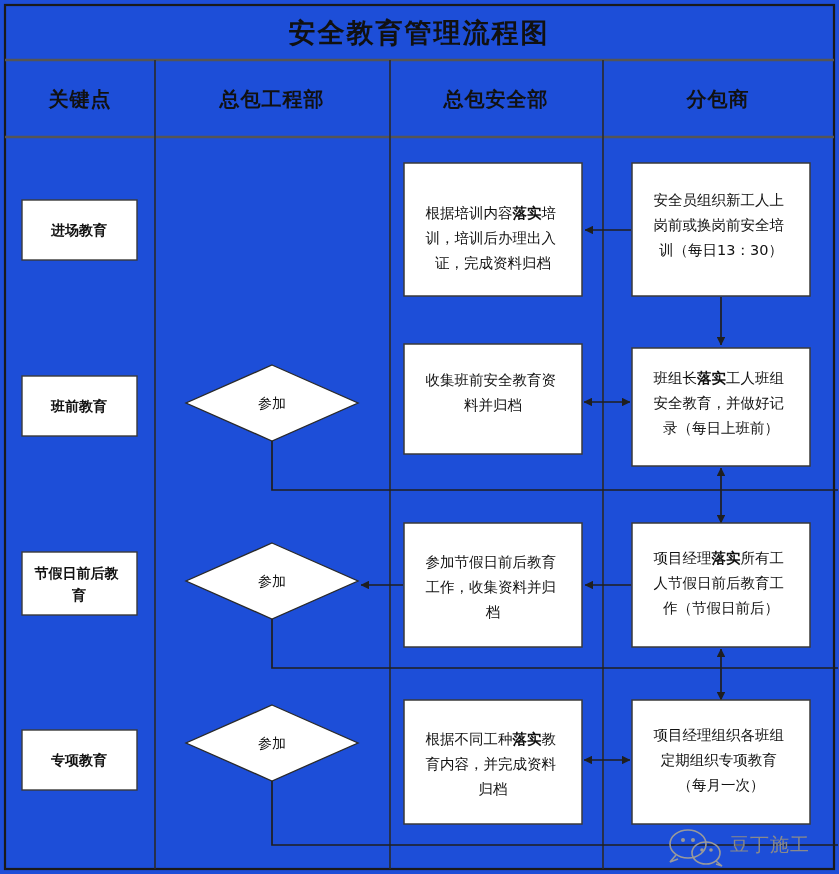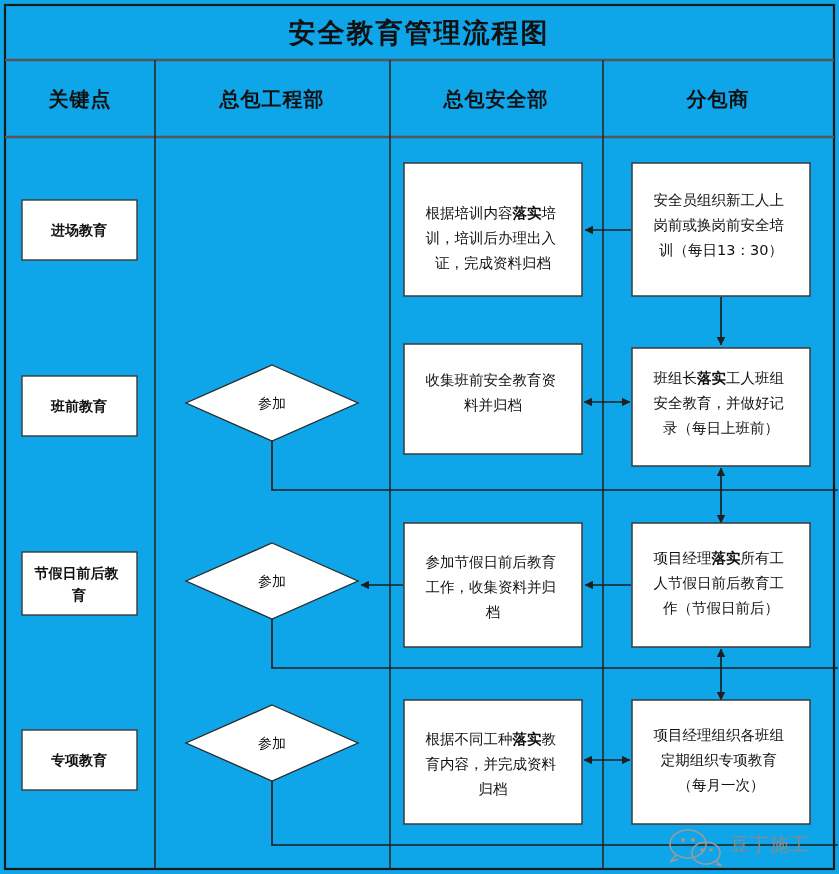--- a/index.html
+++ b/index.html
@@ -4,21 +4,21 @@
 <style>
   html,body{margin:0;padding:0;background:#ffffff;}
   body{
     font-family:"DejaVu Sans","Liberation Sans",sans-serif;
     -webkit-font-smoothing:antialiased;
   }
   #page{
     position:relative;
     width:839px;
     height:874px;
-    background:#0ea5e9;
+    background:#1d4ed8;
     overflow:hidden;
   }
   svg#chart{
     position:absolute;
     left:0;top:0;
     width:839px;height:874px;
     display:block;
   }
   .frame{fill:none;stroke:#1a1a1a;stroke-width:2.2;}
   .col-sep{stroke:#2a2a2a;stroke-width:1.6;}

